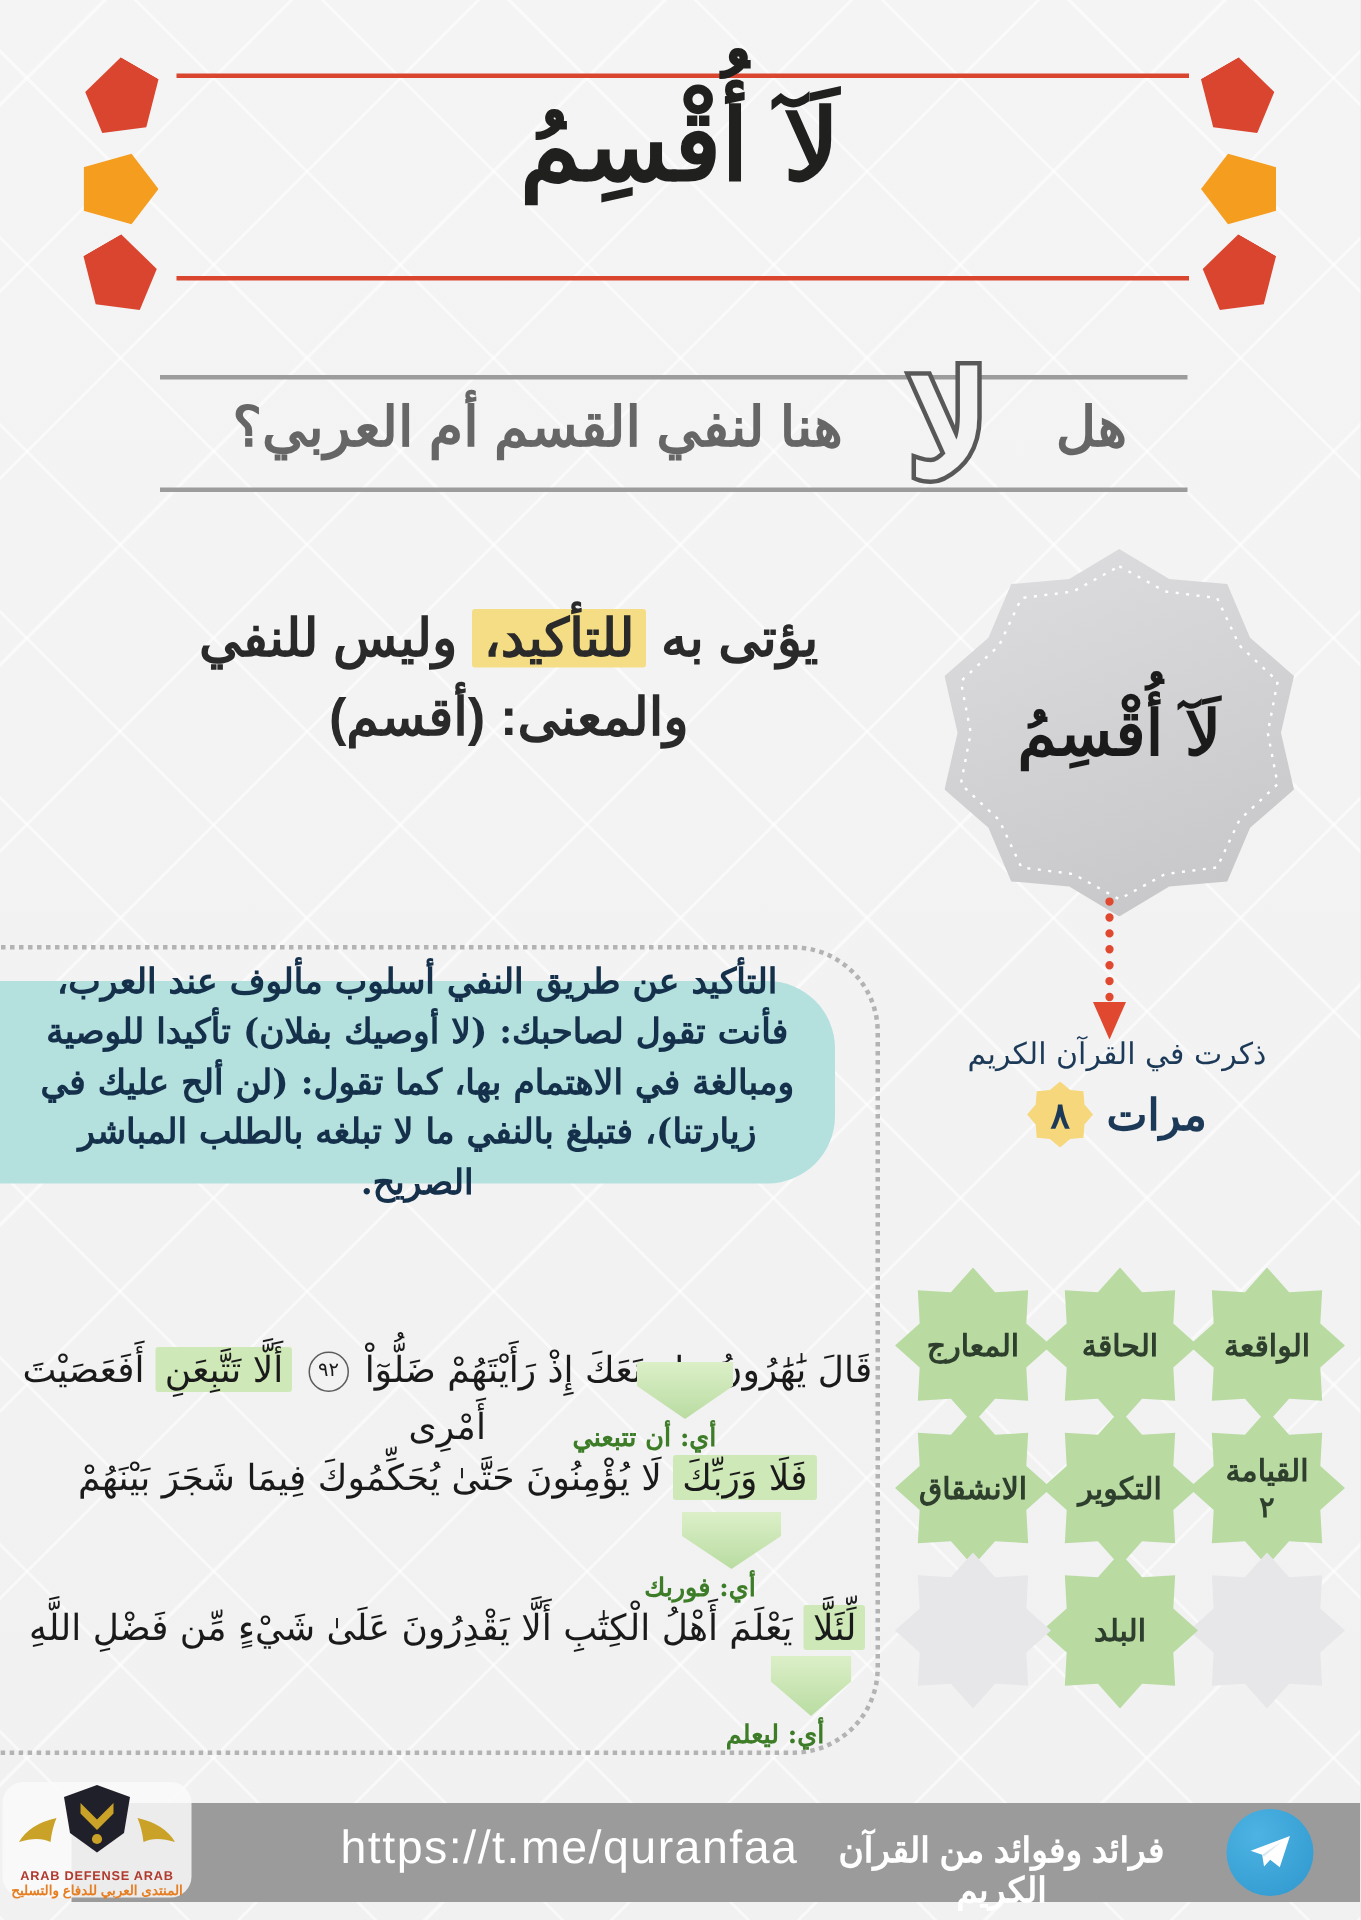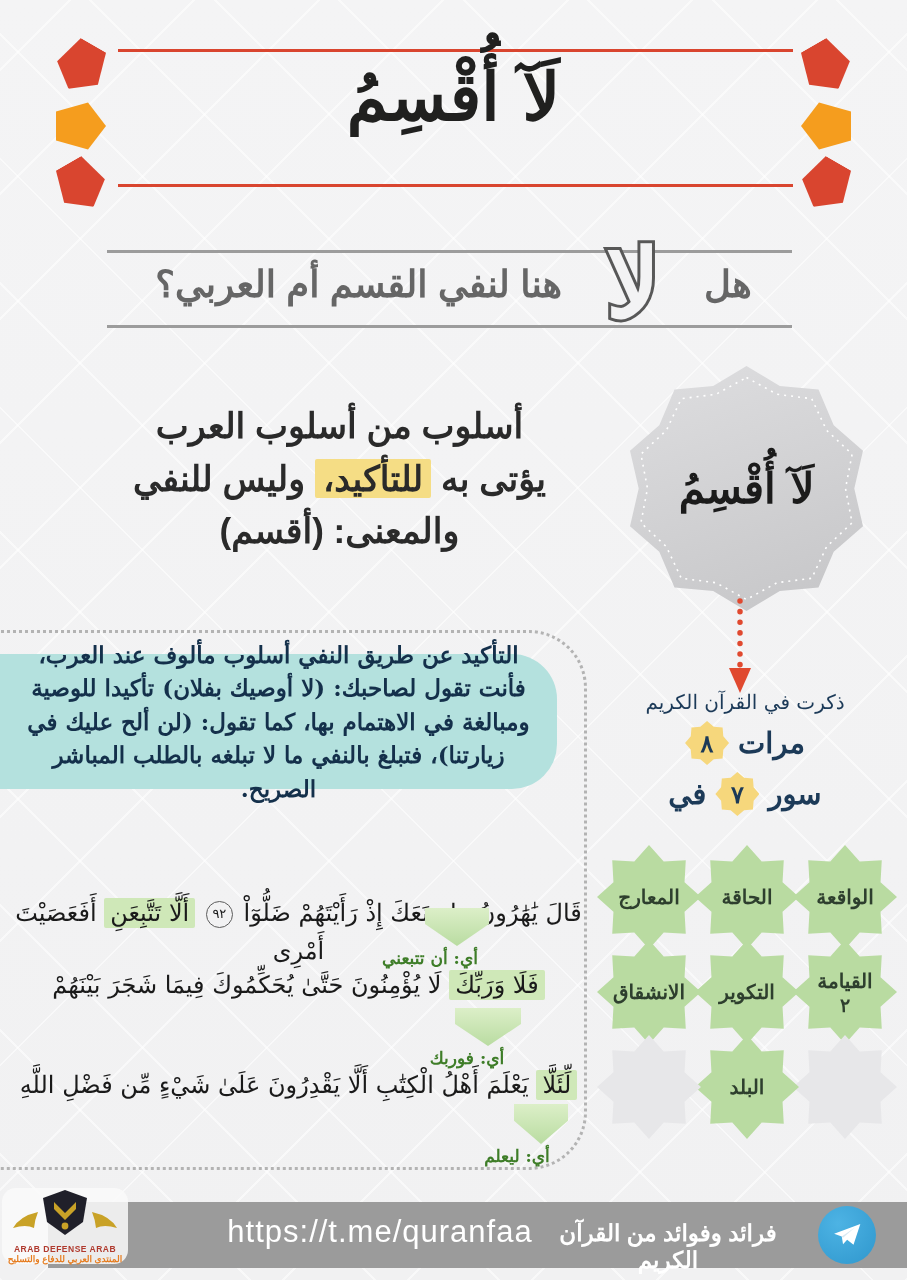--- a/index.html
+++ b/index.html
@@ -123,21 +123,20 @@
     <span>هل</span>
     <span class="q-big">
       <svg width="110" height="118" viewBox="0 0 110 118">
         <text x="55" y="92" text-anchor="middle" font-family="DejaVu Serif, serif" font-weight="bold" font-size="95" fill="#f3f3f4" stroke="#585858" stroke-width="6" paint-order="stroke">لا</text>
       </svg>
     </span>
     <span>هنا لنفي القسم أم العربي؟</span>
   </div>
 
   <div class="style-note">
-    <div>أسلوب من أسلوب العرب</div>
     <div>
       <span>يؤتى به</span>
       <span class="hl-yellow">للتأكيد،</span>
       <span>وليس للنفي</span>
     </div>
     <div>والمعنى: (أقسم)</div>
   </div>
 
   <div class="big-badge" style="clip-path: polygon(50% 0%, 63.6% 8.15%, 79.39% 9.55%, 85.6% 24.14%, 97.55% 34.55%, 94% 50%, 97.55% 65.45%, 85.6% 75.86%, 79.39% 90.45%, 63.6% 91.85%, 50% 100%, 36.4% 91.85%, 20.61% 90.45%, 14.4% 75.86%, 2.45% 65.45%, 6% 50%, 2.45% 34.55%, 14.4% 24.14%, 20.61% 9.55%, 36.4% 8.15%);"></div>
   <div class="big-badge-wrap">
@@ -152,25 +151,20 @@
       <line x1="13" y1="4" x2="13" y2="70" stroke="#e0492f" stroke-width="5.5" stroke-linecap="round" stroke-dasharray="0.1 10.5"></line>
       <polygon points="2,71 24,71 13,96" fill="#e0492f"></polygon>
     </svg>
   </div>
 
   <div class="mention">
     <div class="mention-h">ذكرت في القرآن الكريم</div>
     <div class="mrow">
       <span class="numbadge" style="clip-path: polygon(50% 0%, 65.31% 13.04%, 85.36% 14.64%, 86.96% 34.69%, 100% 50%, 86.96% 65.31%, 85.36% 85.36%, 65.31% 86.96%, 50% 100%, 34.69% 86.96%, 14.64% 85.36%, 13.04% 65.31%, 0% 50%, 13.04% 34.69%, 14.64% 14.64%, 34.69% 13.04%);">٨</span>
       <span>مرات</span>
-    </div>
-    <div class="mrow">
-      <span>في</span>
-      <span class="numbadge" style="clip-path: polygon(50% 0%, 65.31% 13.04%, 85.36% 14.64%, 86.96% 34.69%, 100% 50%, 86.96% 65.31%, 85.36% 85.36%, 65.31% 86.96%, 50% 100%, 34.69% 86.96%, 14.64% 85.36%, 13.04% 65.31%, 0% 50%, 13.04% 34.69%, 14.64% 14.64%, 34.69% 13.04%);">٧</span>
-      <span>سور</span>
     </div>
   </div>
 
   <div class="surah-grid">
       <div class="srow">
         <div class="sbadge" style="clip-path: polygon(50% 0%, 64.16% 15.82%, 85.36% 14.64%, 84.18% 35.84%, 100% 50%, 84.18% 64.16%, 85.36% 85.36%, 64.16% 84.18%, 50% 100%, 35.84% 84.18%, 14.64% 85.36%, 15.82% 64.16%, 0% 50%, 15.82% 35.84%, 14.64% 14.64%, 35.84% 15.82%);">
           <span class="slabel">الواقعة</span>
         </div>
         <div class="sbadge" style="clip-path: polygon(50% 0%, 64.16% 15.82%, 85.36% 14.64%, 84.18% 35.84%, 100% 50%, 84.18% 64.16%, 85.36% 85.36%, 64.16% 84.18%, 50% 100%, 35.84% 84.18%, 14.64% 85.36%, 15.82% 64.16%, 0% 50%, 15.82% 35.84%, 14.64% 14.64%, 35.84% 15.82%); align-items: center;">
           <span class="slabel">الحاقة</span>

